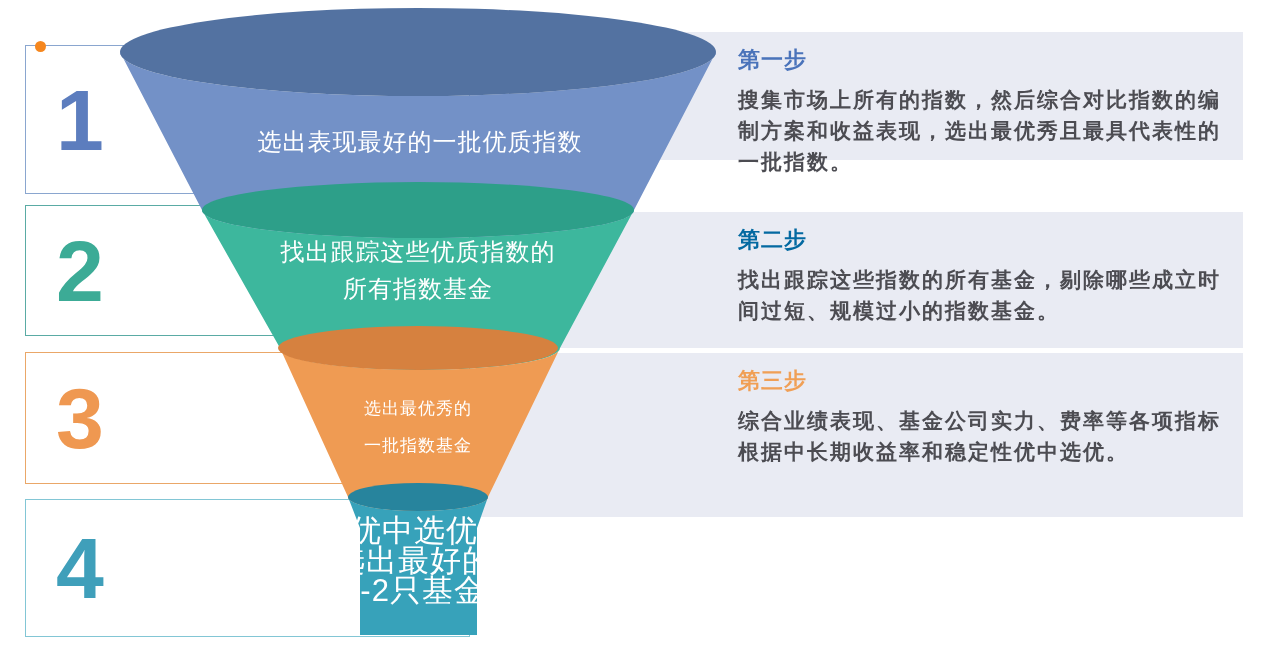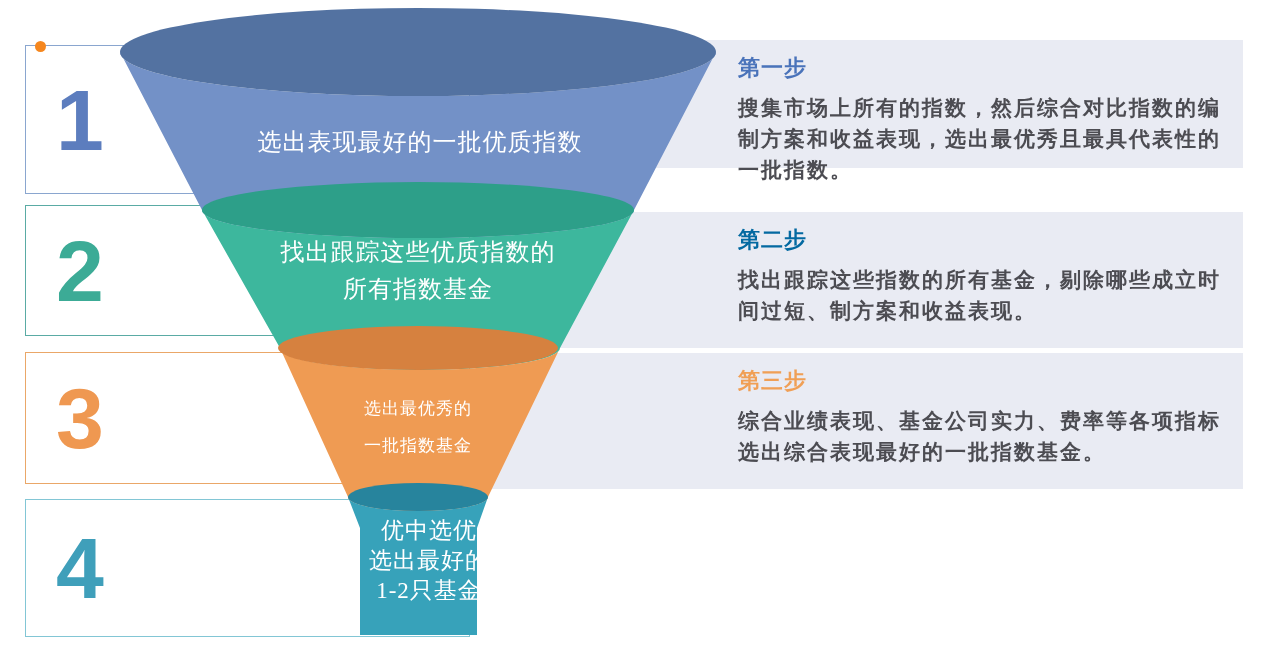--- a/index.html
+++ b/index.html
@@ -18,38 +18,38 @@
   .b2 { top:205px; height:131px; }
   .b3 { top:352px; height:132px; }
   .b4 { top:499px; height:138px; }
   .num {
     margin-left:30px; font-size:86px; font-weight:700; line-height:1;
   }
   
   .panel {
     position:absolute; left:470px; width:773px; background:#e9ebf3; z-index:1;
   }
-  .p1 { top:40px;  height:128px; }
+  .p1 { top:32px;  height:128px; }
   .p2 { top:212px; height:136px; }
-  .p3 { top:353px; height:136px; }
+  .p3 { top:353px; height:164px; }
   .p4 { top:498px; height:135px; }
   .pcontent { margin:13px 0 0 268px; width:495px; }
   .pcontent h3 { margin:0 0 9px 0; font-size:22px; font-weight:700; letter-spacing:1px; }
   .pcontent p  { margin:0; font-size:21px; line-height:31px; color:#4c4c52;
                  white-space:pre-line; letter-spacing:2px;font-weight:bold; }
   
   .funnel-svg { position:absolute; left:0; top:0; z-index:2; }
   .flabel {
     position:absolute; z-index:3; color:#ffffff; text-align:center;
     white-space:pre-line; letter-spacing:1px;
   }
   .l1 { left:170px; top:126px; width:500px; font-size:24px; }
   .l2 { left:218px; top:233px; width:400px; font-size:24px; line-height:37px; }
   .l3 { left:268px; top:390px; width:300px; font-size:17px; line-height:37px; }
-  .l4 { left:329px; top:516px; width:200px; font-size:23px; line-height:30px;font-family:Liberation Serif, serif; }
+  .l4 { left:314px; top:516px; width:200px; font-size:31px; line-height:30px; }
   
   .dot {
     position:absolute; left:35px; top:41px; width:11px; height:11px;
     border-radius:50%; background:#f5871f; z-index:4;
   }
 </style>
 </head>
 <body>
 
 <div class="stage">
@@ -72,28 +72,28 @@
       <h3 style="color: rgb(74, 115, 186);">第一步</h3>
       <p>搜集市场上所有的指数，然后综合对比指数的编
 制方案和收益表现，选出最优秀且最具代表性的
 一批指数。</p>
     </div>
   </div>
   <div class="panel p2">
     <div class="pcontent">
       <h3 style="color: #0369a1;">第二步</h3>
       <p>找出跟踪这些指数的所有基金，剔除哪些成立时
-间过短、制方案和收益表现。</p>
+间过短、规模过小的指数基金。</p>
     </div>
   </div>
   <div class="panel p3">
     <div class="pcontent">
       <h3 style="color: rgb(240, 159, 85);">第三步</h3>
       <p>综合业绩表现、基金公司实力、费率等各项指标
-选出综合表现最好的一批指数基金。</p>
+根据中长期收益率和稳定性优中选优。</p>
     </div>
   </div>
 
   <svg class="funnel-svg" width="840" height="654" viewBox="0 0 840 654">
     <path d="M120,52 L202,210 A216,28 0 0 0 634,210 L716,52 A298,44 0 0 1 120,52 Z" style="fill: rgb(115, 145, 199);"></path>
     <path d="M202,210 L280,348 A140,22 0 0 0 560,348 L634,210 A216,28 0 0 1 202,210 Z" style="fill: rgb(61, 183, 157);"></path>
     <path d="M280,348 L348,497 A70,14 0 0 0 488,497 L560,348 A140,22 0 0 1 280,348 Z" style="fill: rgb(239, 155, 83);"></path>
     <path d="M348,497 L360,528 L360,635 L477,635 L477,528 L488,497 A70,14 0 0 1 348,497 Z" style="fill: rgb(55, 162, 186);"></path>
     <ellipse cx="418" cy="52" rx="298" ry="44" style="fill: rgb(83, 114, 161);"></ellipse>
     <ellipse cx="418" cy="210" rx="216" ry="28" style="fill: rgb(45, 159, 137);"></ellipse>

